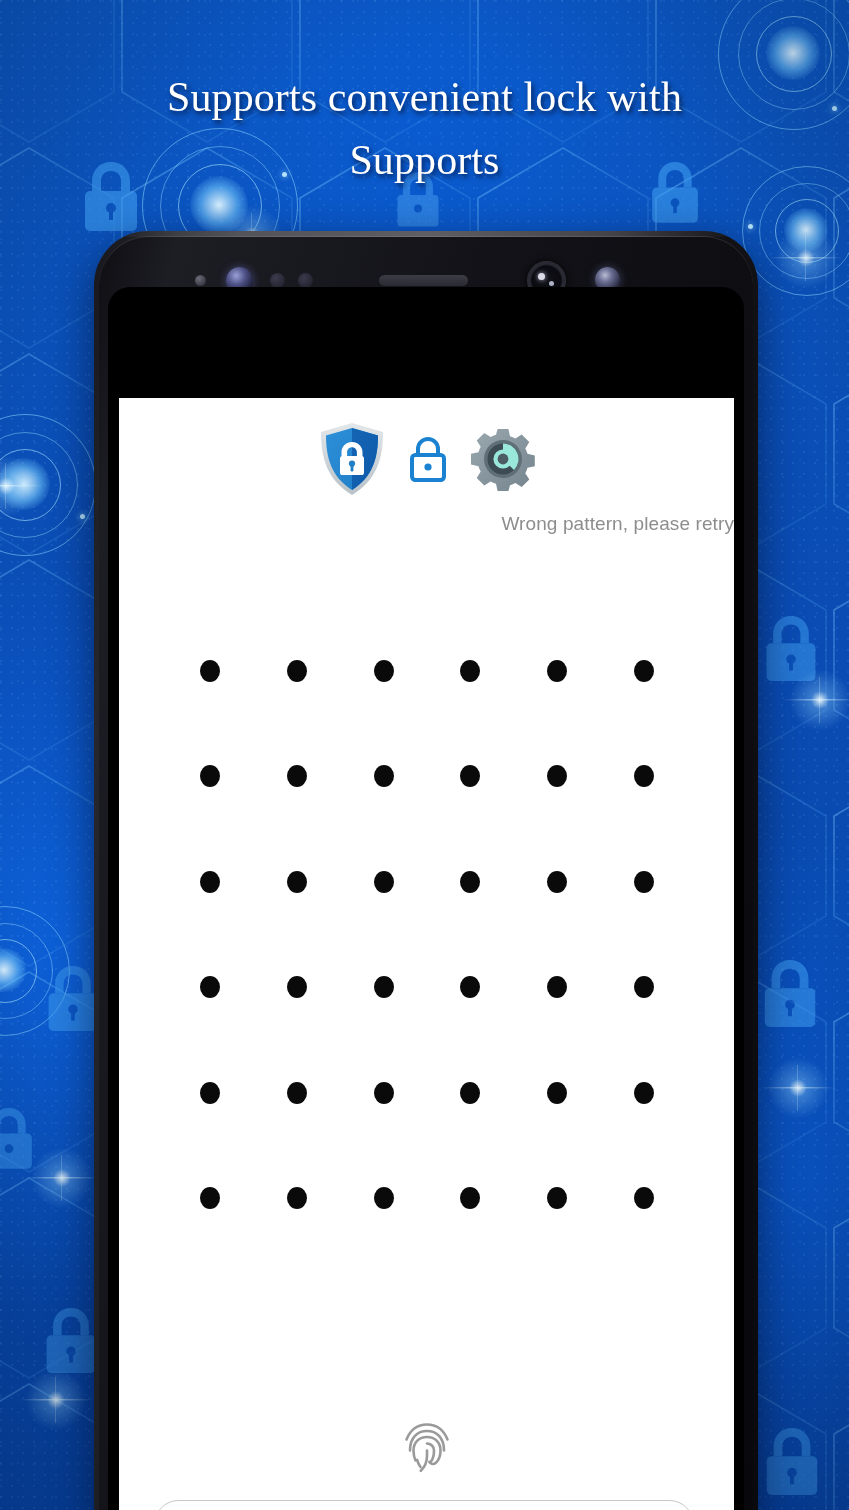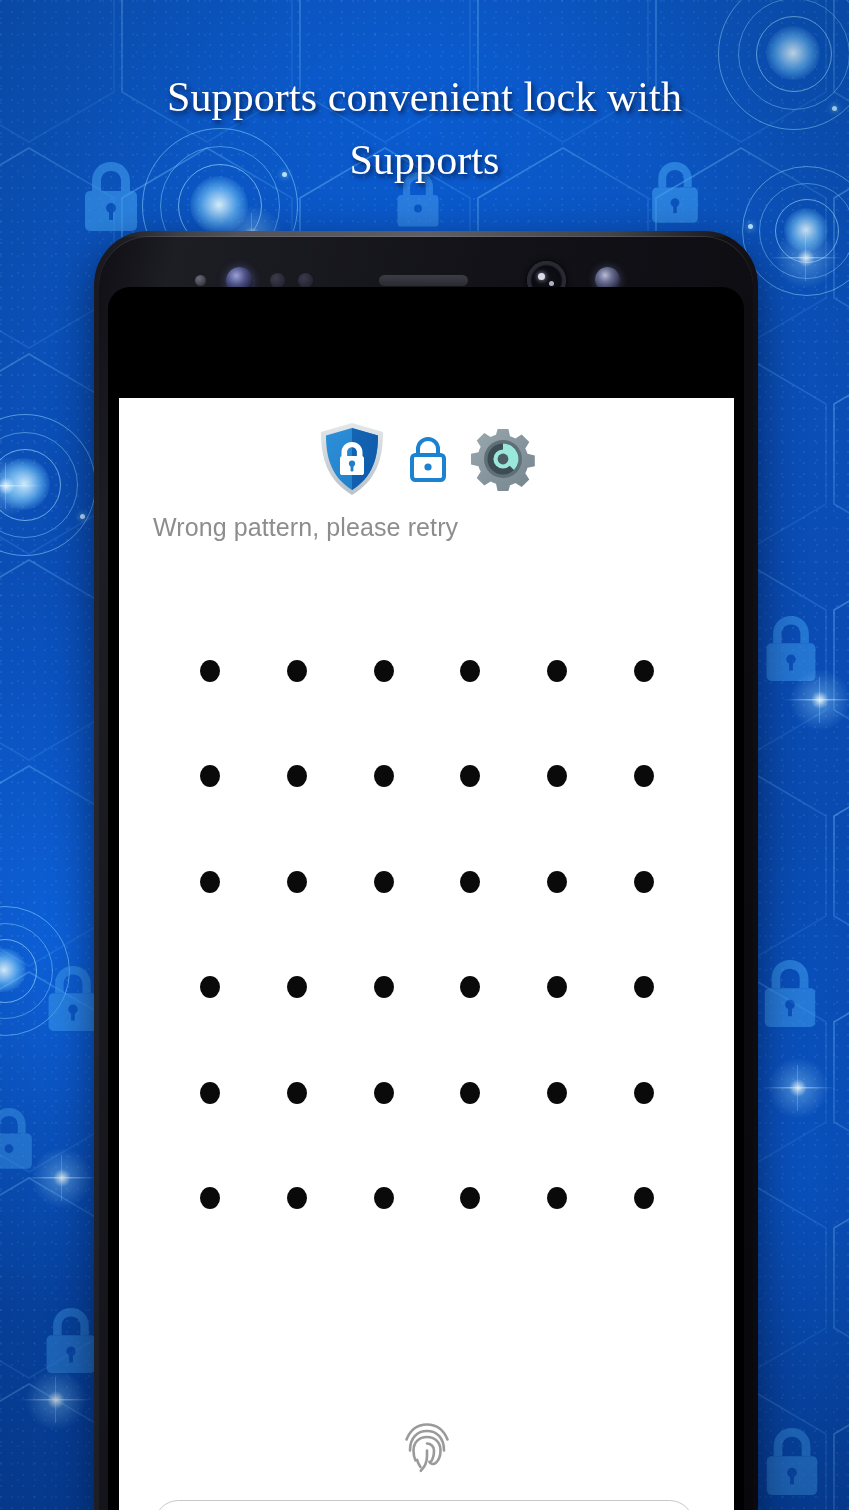--- a/index.html
+++ b/index.html
@@ -200,23 +200,23 @@
   }
   .icon-shield { width: 66px; height: 74px; }
   .icon-padlock { width: 42px; height: 50px; }
   .icon-gear { width: 64px; height: 64px; }
   .app-icons svg { display: block; width: 100%; height: 100%; }
 
   .error-msg {
     position: absolute;
     top: 115px;
     left: 0; right: 0;
-    text-align: left;
+    text-align: right;
     color: #8d8d8d;
-    font-size: 25px;
+    font-size: 19px;
     letter-spacing: .1px;
     margin-left: 34px;
   }
 
   .dot-grid {
     position: absolute;
     left: 48px;
     top: 220px;
     width: 520px;
     display: grid;

